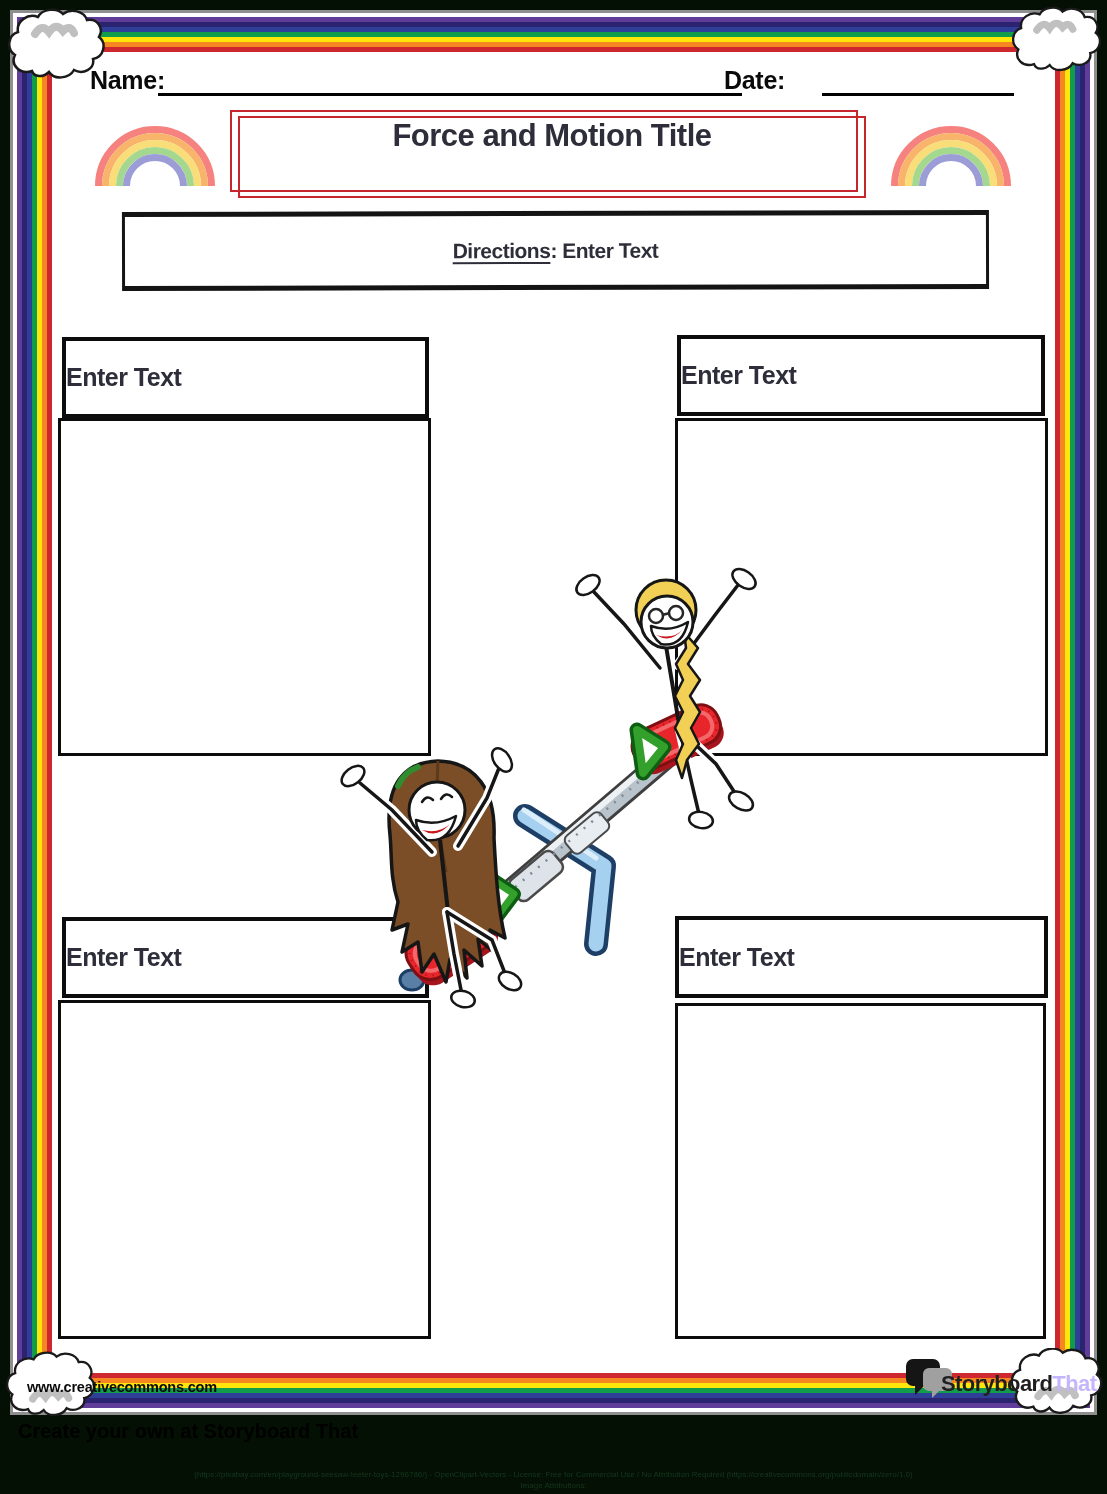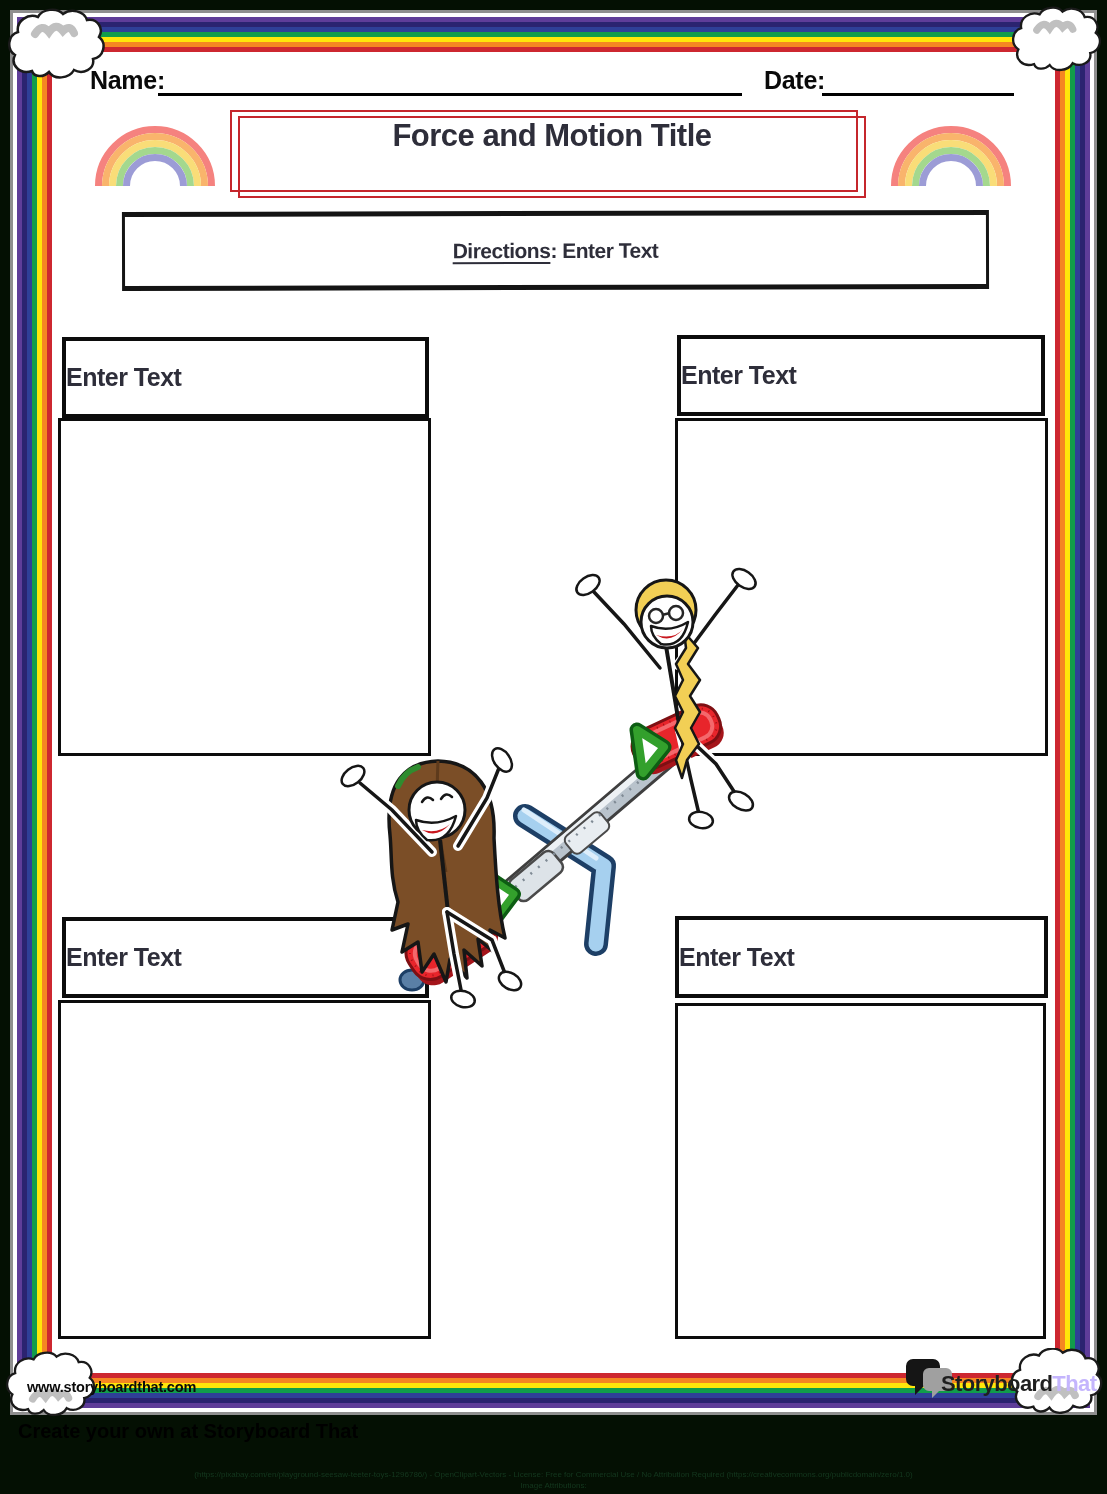--- a/index.html
+++ b/index.html
@@ -74,21 +74,21 @@
             </div>
           </div>
         </div>
     </div>
   </div>
 
   <div class="content">
 
     <div class="abs name-label" style="left:38px;top:14px;">Name:</div>
     <div class="abs fill-line" style="left:106px;top:15px;width:584px;"></div>
-    <div class="abs date-label" style="left:712px;top:14px;">Date:</div>
+    <div class="abs date-label" style="left:672px;top:14px;">Date:</div>
     <div class="abs fill-line" style="left:770px;top:15px;width:192px;"></div>
 
     <svg class="abs" style="left:40px;top:68px;" width="126" height="66" viewBox="0 0 126 66">
       <path d="M6.5 66 A56.5 56.5 0 0 1 119.5 66" fill="none" stroke="#f5827f" stroke-width="7"></path>
       <path d="M13.5 66 A49.5 49.5 0 0 1 112.5 66" fill="none" stroke="#f9b46c" stroke-width="7"></path>
       <path d="M20.5 66 A42.5 42.5 0 0 1 105.5 66" fill="none" stroke="#f9dd78" stroke-width="7"></path>
       <path d="M27.5 66 A35.5 35.5 0 0 1 98.5 66" fill="none" stroke="#a4d88e" stroke-width="7"></path>
       <path d="M34.5 66 A28.5 28.5 0 0 1 91.5 66" fill="none" stroke="#9c9cd6" stroke-width="7"></path>
     </svg>
 
@@ -235,21 +235,21 @@
   </svg>
   <svg class="abs cloud" style="left:6px;top:1350px;" width="92" height="74" viewBox="0 0 100 76">
     <path d="M24 62 C12 66 2 56 7 46 C-2 40 0 26 10 23 C8 12 20 4 30 8 C34 0 49 -2 55 5 C63 -1 76 2 79 11 C90 9 96 20 91 28 C99 34 96 48 85 50 C87 60 75 66 66 61 C61 70 46 71 41 63 C35 69 26 68 24 62 Z" fill="#fff" stroke="#1a1a1a" stroke-width="2.5"></path>
     <path d="M29 51 q7 -11 14 -2 q7 -10 14 -1 q7 -7 11 2" fill="none" stroke="#c0c0c0" stroke-width="8" stroke-linecap="round"></path>
   </svg>
   <svg class="abs cloud" style="left:1010px;top:1348px;" width="96" height="72" viewBox="0 0 100 76">
     <path d="M24 62 C12 66 2 56 7 46 C-2 40 0 26 10 23 C8 12 20 4 30 8 C34 0 49 -2 55 5 C63 -1 76 2 79 11 C90 9 96 20 91 28 C99 34 96 48 85 50 C87 60 75 66 66 61 C61 70 46 71 41 63 C35 69 26 68 24 62 Z" fill="#fff" stroke="#1a1a1a" stroke-width="2.5"></path>
     <path d="M29 51 q7 -11 14 -2 q7 -10 14 -1 q7 -7 11 2" fill="none" stroke="#c0c0c0" stroke-width="8" stroke-linecap="round"></path>
   </svg>
 
-  <div class="abs site-url">www.storyboardthat.com</div>
+  <div class="abs site-url">www.creativecommons.com</div>
 
   <svg class="abs logo logo-bubbles" viewBox="0 0 58 44">
     <path d="M10 2 h20 a7 7 0 0 1 7 7 v13 a7 7 0 0 1 -7 7 h-9 l-9 9 v-9 h-2 a7 7 0 0 1 -7 -7 v-13 a7 7 0 0 1 7 -7 z" fill="#151515"></path>
     <path d="M26 11 h17 a6 6 0 0 1 6 6 v11 a6 6 0 0 1 -6 6 h-7 l-7 7 v-7 h-3 a6 6 0 0 1 -6 -6 v-11 a6 6 0 0 1 6 -6 z" fill="#a0a0a0"></path>
   </svg>
   <div class="abs logo logo-text"><span class="b1">Storyboard</span><span class="b2">That</span></div>
 
   <div class="abs create-line">Create your own at Storyboard That</div>
   <div class="abs attr attr1">Image Attributions:</div>
   <div class="abs attr attr2">(https://pixabay.com/en/playground-seesaw-teeter-toys-1296786/) - OpenClipart-Vectors - License: Free for Commercial Use / No Attribution Required (https://creativecommons.org/publicdomain/zero/1.0)</div>

